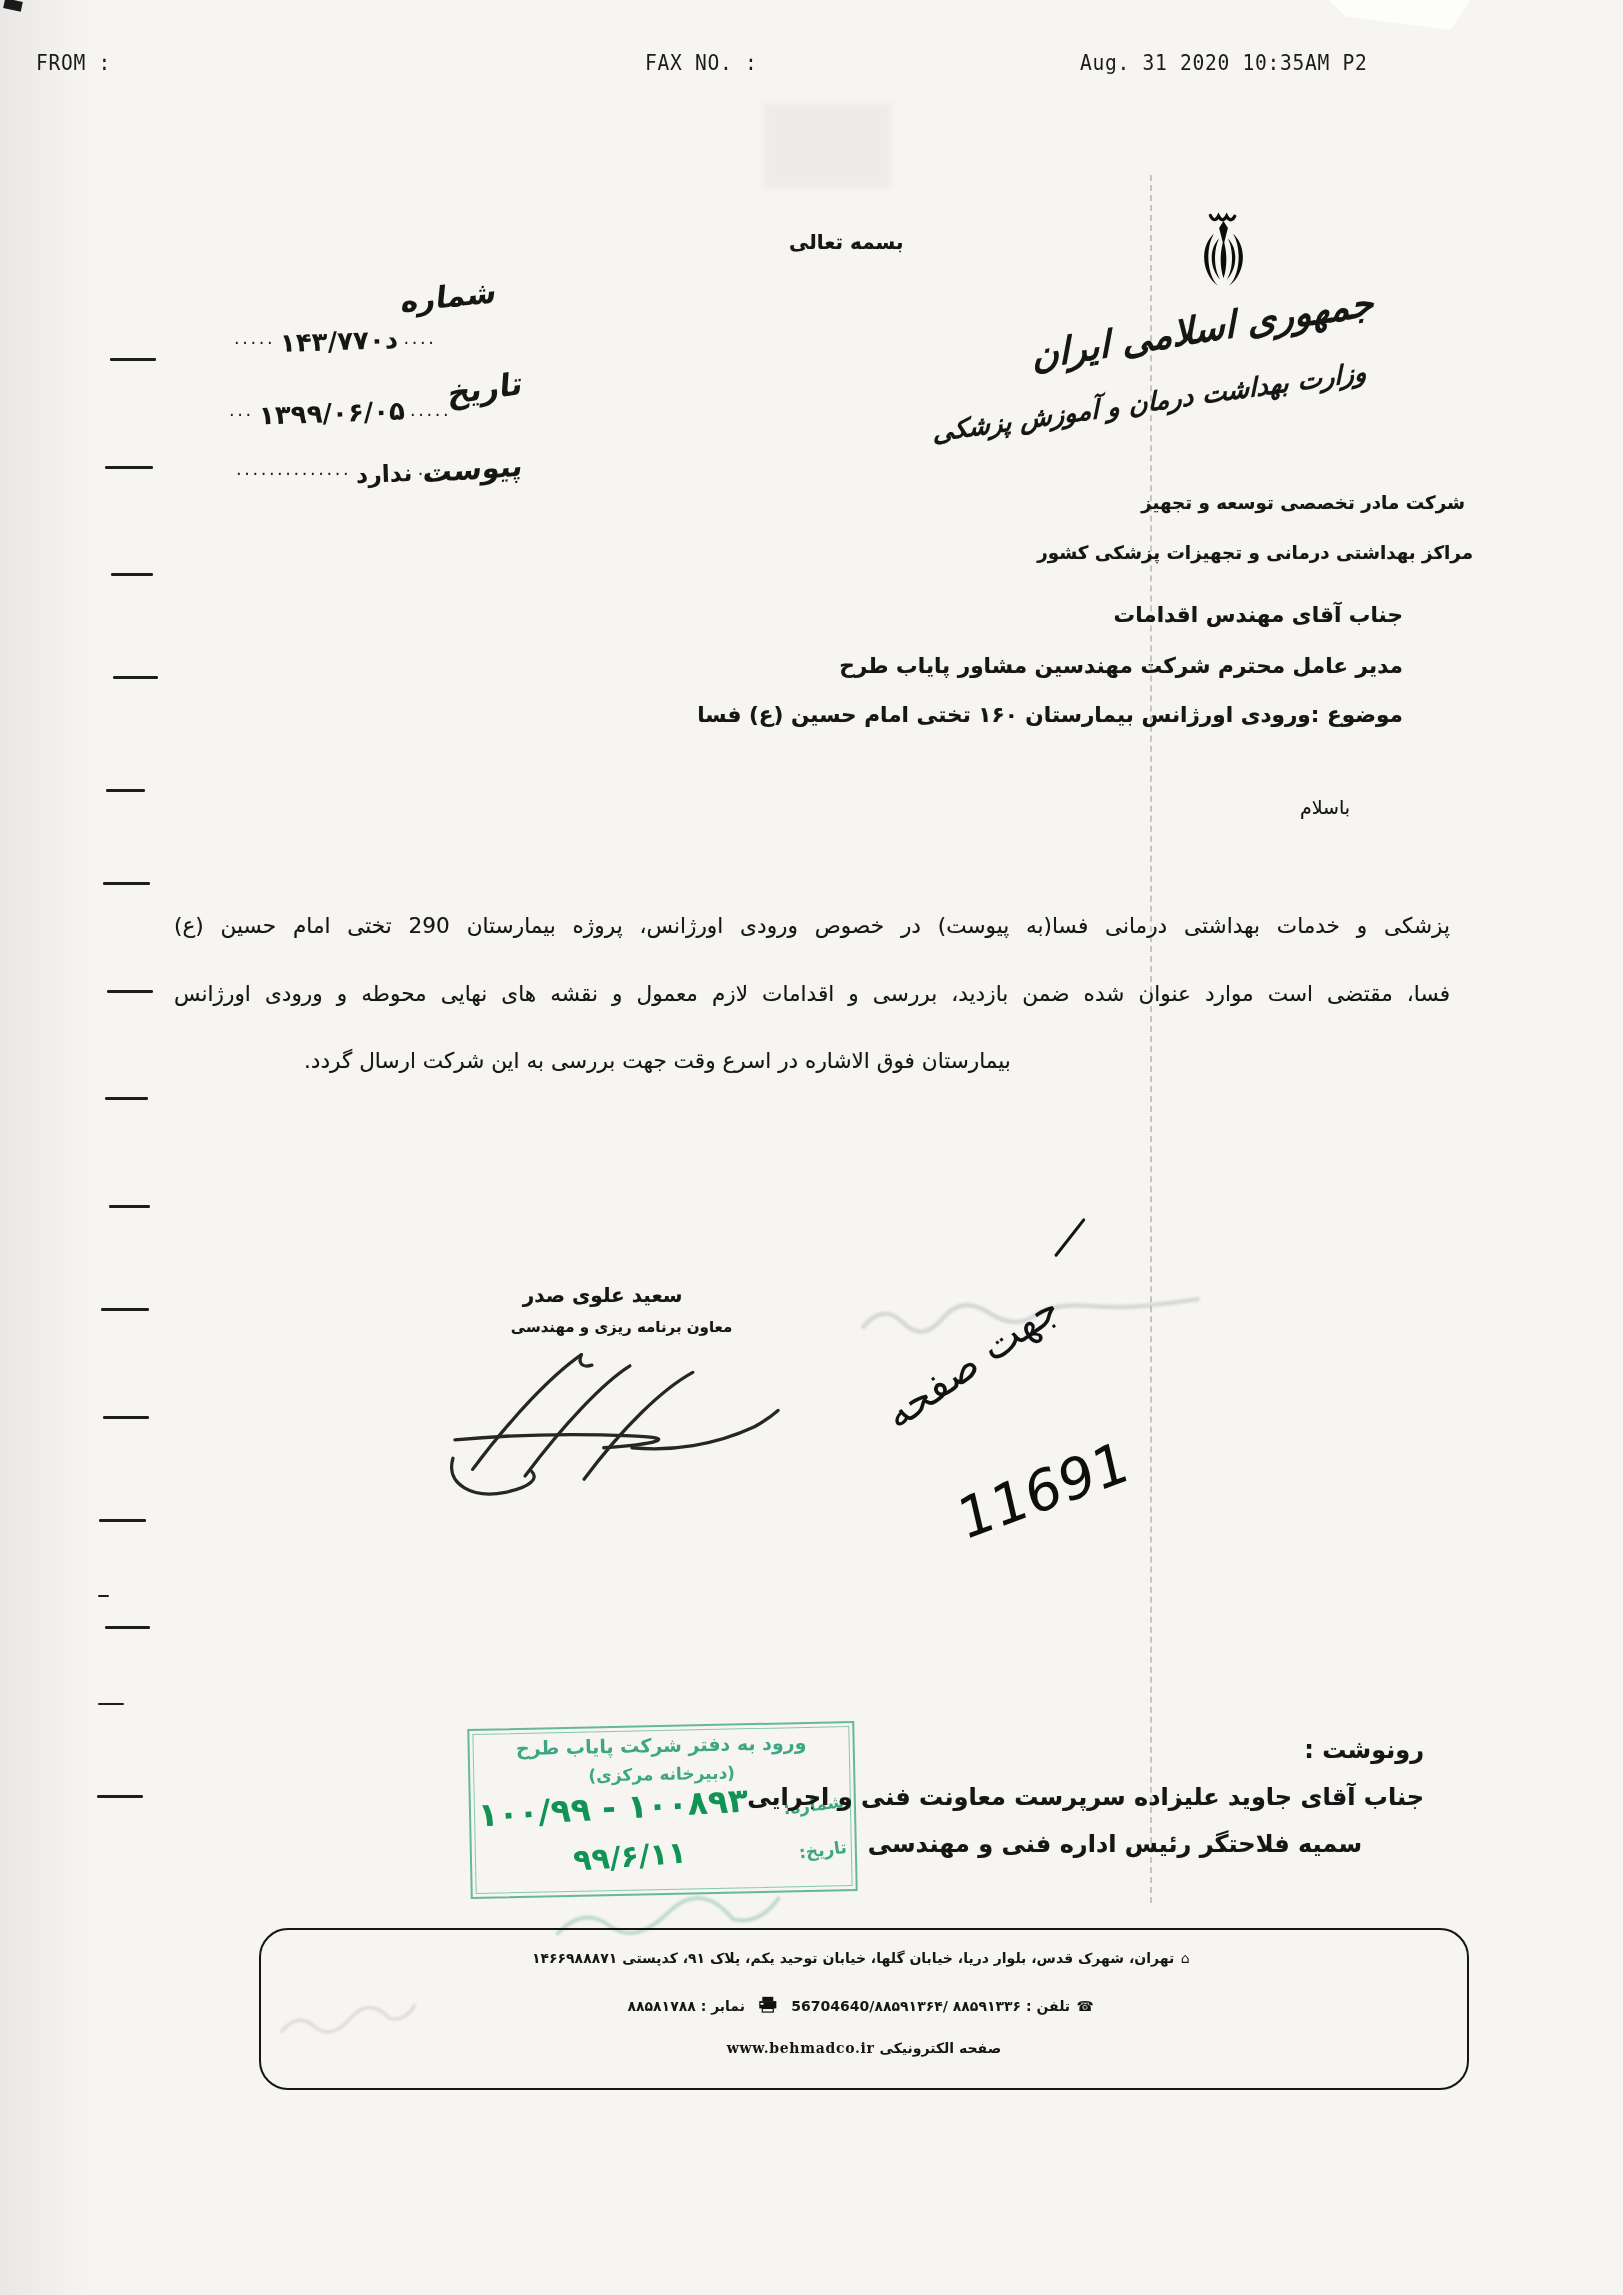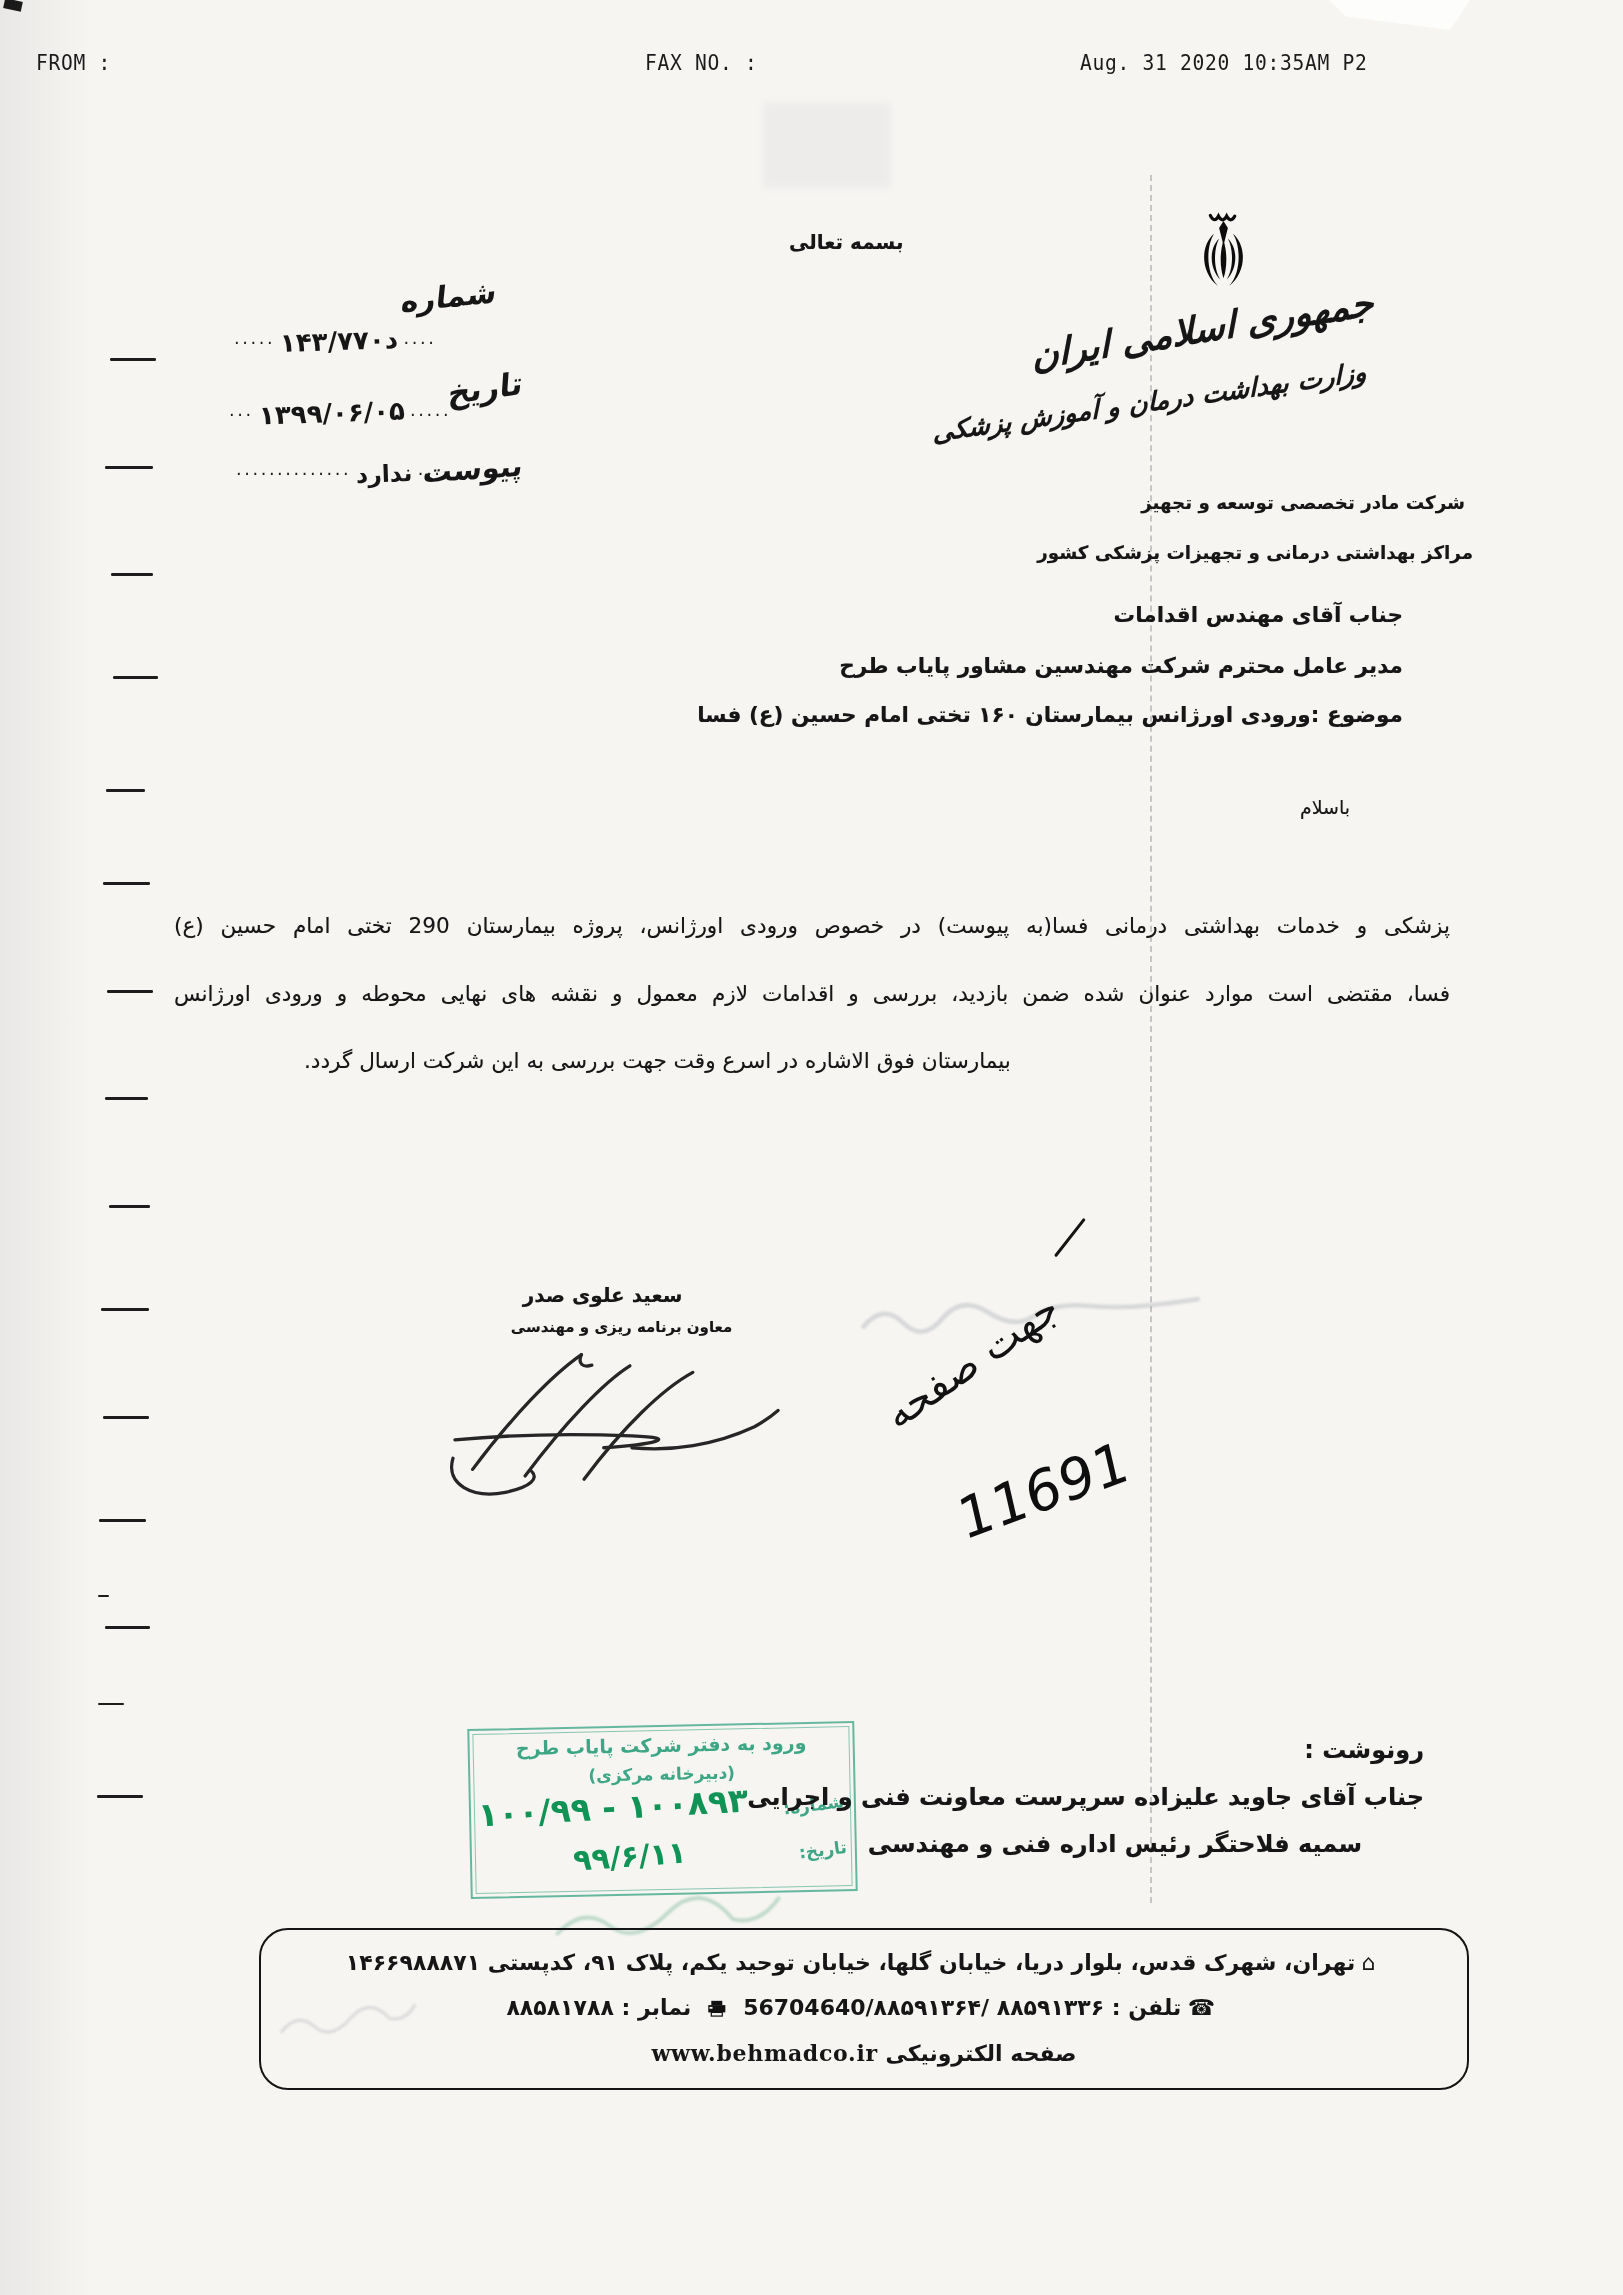--- a/index.html
+++ b/index.html
@@ -85,21 +85,21 @@
   .stamp-date-val{left:103px;top:113px;font-size:30px;transform:rotate(-3deg);}
 
   
   .copies{font-size:24px;font-weight:bold;direction:rtl;white-space:nowrap;}
   .copies-label{right:200px;top:1736px;}
   .copies1{right:200px;top:1783px;}
   .copies2{right:262px;top:1830px;}
 
   
   .footer-box{left:259px;top:1928px;width:1206px;height:158px;border:2.6px solid #151515;border-radius:29px;}
-  .fline{position:absolute;width:100%;text-align:center;font-size:22px;font-weight:bold;direction:rtl;white-space:nowrap;}
+  .fline{position:absolute;width:100%;text-align:center;font-size:14px;font-weight:bold;direction:rtl;white-space:nowrap;}
   .f1{top:19.6px;}
   .f2{top:65px;}
   .f3{top:110px;}
   .ficon{display:inline-block;margin:0 6.5px;font-weight:normal;}
   .fax-svg{display:inline-block;width:23.6px;height:18.3px;vertical-align:-2.6px;margin:0 6.5px;}
   .website{font-family:"DejaVu Serif",serif;font-weight:bold;letter-spacing:0.7px;}
 </style>
 </head>
 <body>
 

